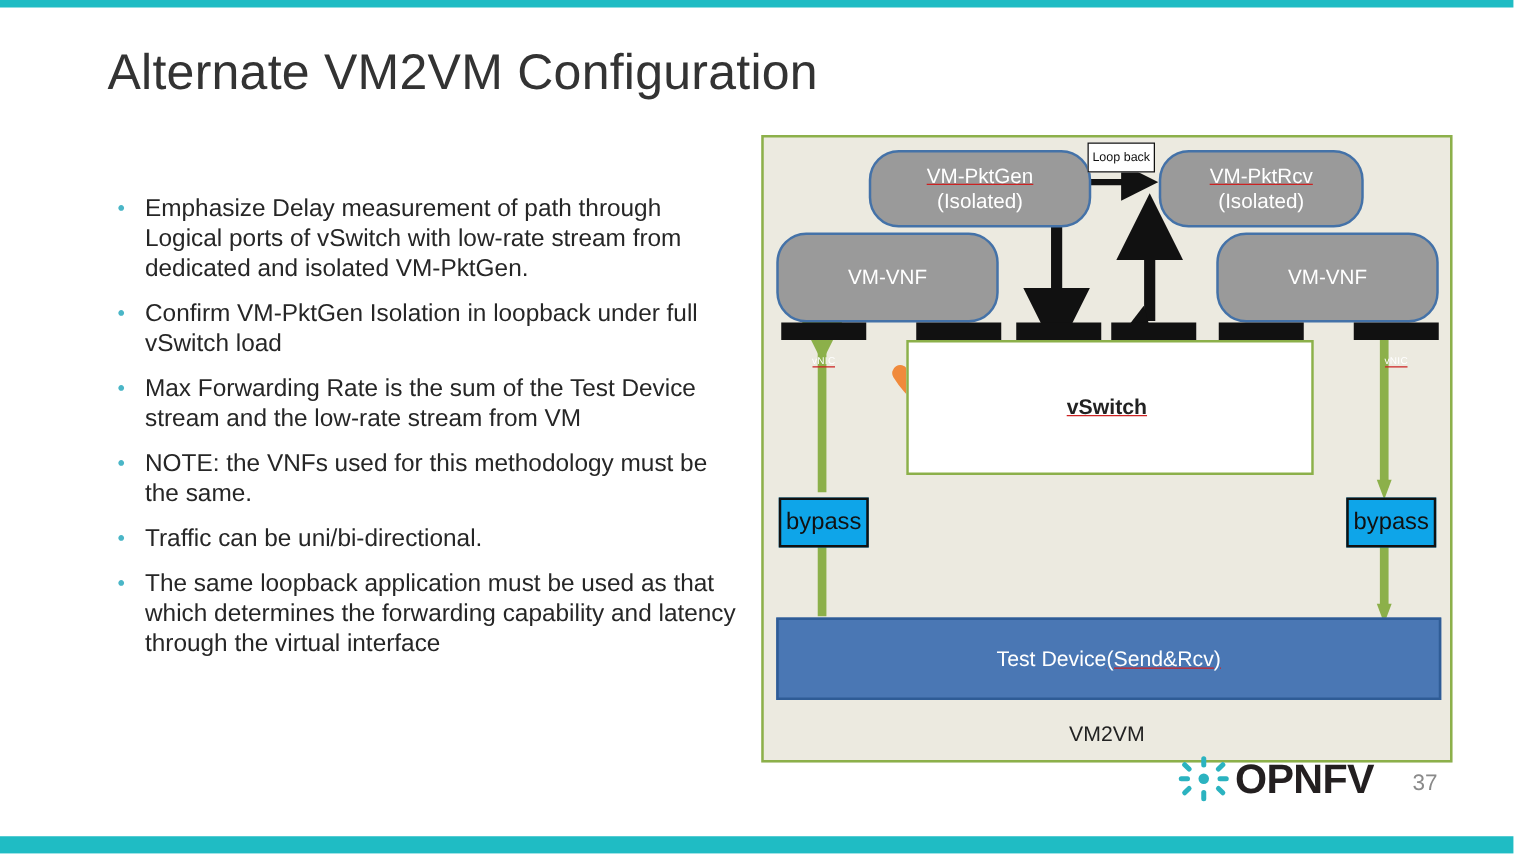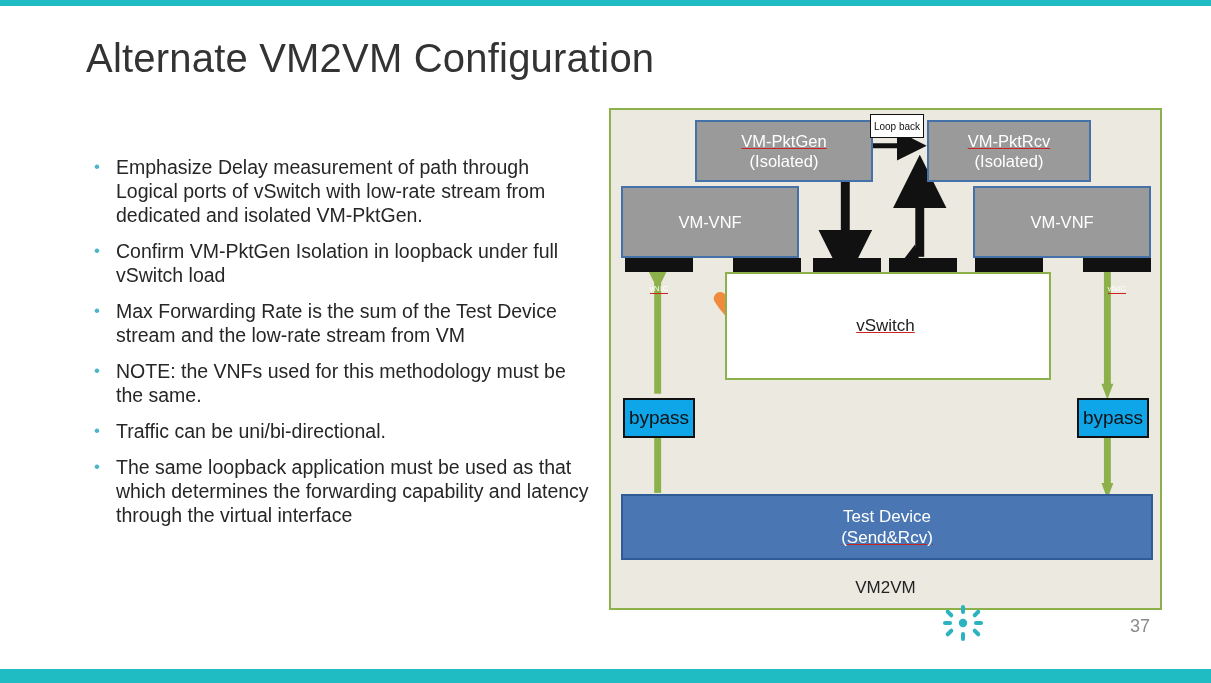--- a/index.html
+++ b/index.html
@@ -92,20 +92,21 @@
   }
 
   .box {
     position: absolute;
     box-sizing: border-box;
     display: flex;
     flex-direction: column;
     align-items: center;
     justify-content: center;
     text-align: center;
+    border-radius: 24px;
   }
   .vm-grey {
     background: #9a9a9a;
     border: 2px solid #4472a8;
     color: #ffffff;
     font-size: 16.5px;
     line-height: 20px;
   }
   .vnf-grey {
     background: #9a9a9a;
@@ -132,21 +133,21 @@
     border: 2px solid #8cb04a;
     box-sizing: border-box;
   }
   .vswitch-label {
     position: absolute;
     width: 100%;
     text-align: center;
     font-size: 17px;
     color: #222222;
   }
-  .vswitch-label u { text-decoration: underline; text-decoration-color: #cc2222; }
+  .vswitch-label u { text-decoration: underline; text-decoration-color: #cc2222; font-weight: bold; }
 
   .bypass {
     position: absolute;
     background: #0ea5e9;
     border: 2px solid #111111;
     box-sizing: border-box;
     display: flex;
     align-items: center;
     justify-content: center;
     font-size: 19px;
@@ -154,21 +155,21 @@
   }
 
   .test-device {
     position: absolute;
     background: #4a77b4;
     border: 2px solid #2f5party;
     border: 2px solid #2f5c96;
     box-sizing: border-box;
     color: #ffffff;
     display: flex;
-    flex-direction: column;
+    flex-direction: row;
     align-items: center;
     justify-content: center;
     font-size: 17px;
     line-height: 21px;
   }
   .test-device u { text-decoration: underline; text-decoration-color: #cc2222; }
 
   .loopback-box {
     position: absolute;
     background: #ffffff;
@@ -357,16 +358,17 @@
         <rect x="20" y="1" width="4" height="9" rx="2"></rect>
         <rect x="20" y="28" width="4" height="9" rx="2"></rect>
         <rect x="2" y="17" width="9" height="4" rx="2"></rect>
         <rect x="33" y="17" width="9" height="4" rx="2"></rect>
         <rect x="6.5" y="5" width="4" height="9" rx="2" transform="rotate(-45 8.5 9.5)"></rect>
         <rect x="33.5" y="24" width="4" height="9" rx="2" transform="rotate(-45 35.5 28.5)"></rect>
         <rect x="33.5" y="5" width="4" height="9" rx="2" transform="rotate(45 35.5 9.5)"></rect>
         <rect x="6.5" y="24" width="4" height="9" rx="2" transform="rotate(45 8.5 28.5)"></rect>
       </g>
     </svg>
+    <div class="opnfv-text">OPNFV</div>
   </div>
 
   <div class="page-num">37</div>
 </div>
 
 </body></html>

